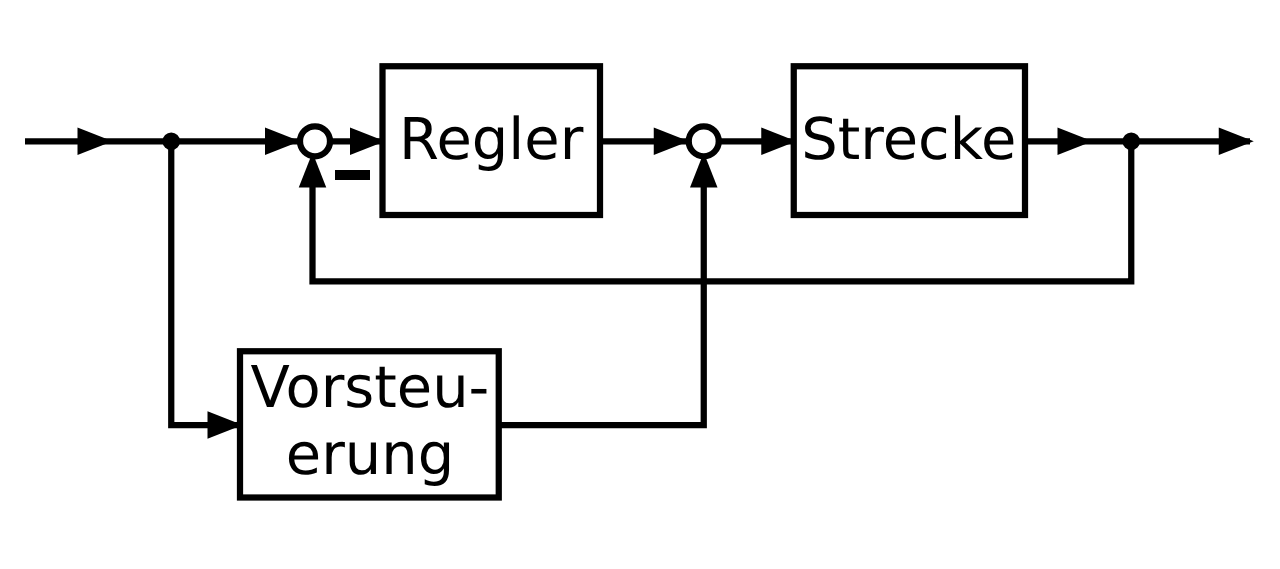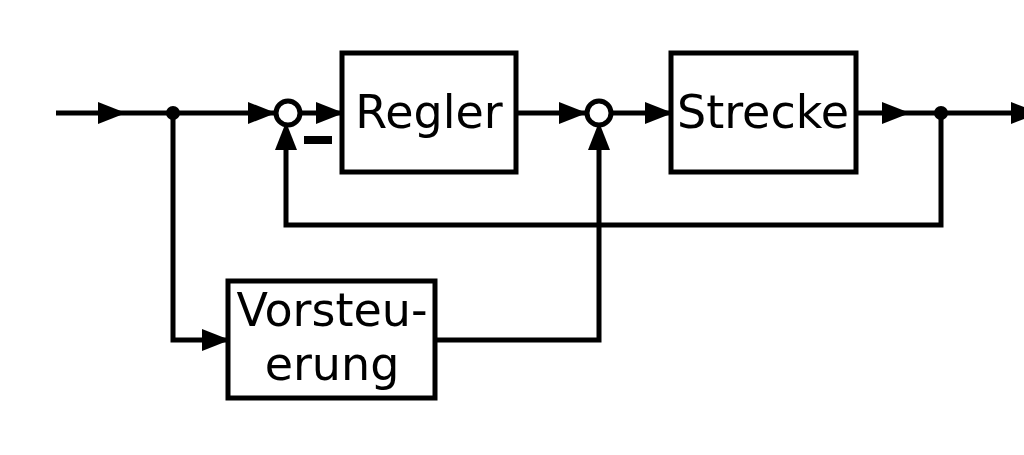--- a/index.html
+++ b/index.html
@@ -12,21 +12,20 @@
     width: 1024px;
     height: 455px;
     overflow: hidden;
     font-family: "DejaVu Sans", "Liberation Sans", sans-serif;
   }
   #diagram-root {
     position: relative;
     width: 912px;
     height: 455px;
     background: #ffffff;
-    margin-left: 36px;
   }
   svg.diagram {
     display: block;
     width: 1024px;
     height: 455px;
   }
   .wire {
     stroke: #000000;
     stroke-width: 5;
     fill: none;

